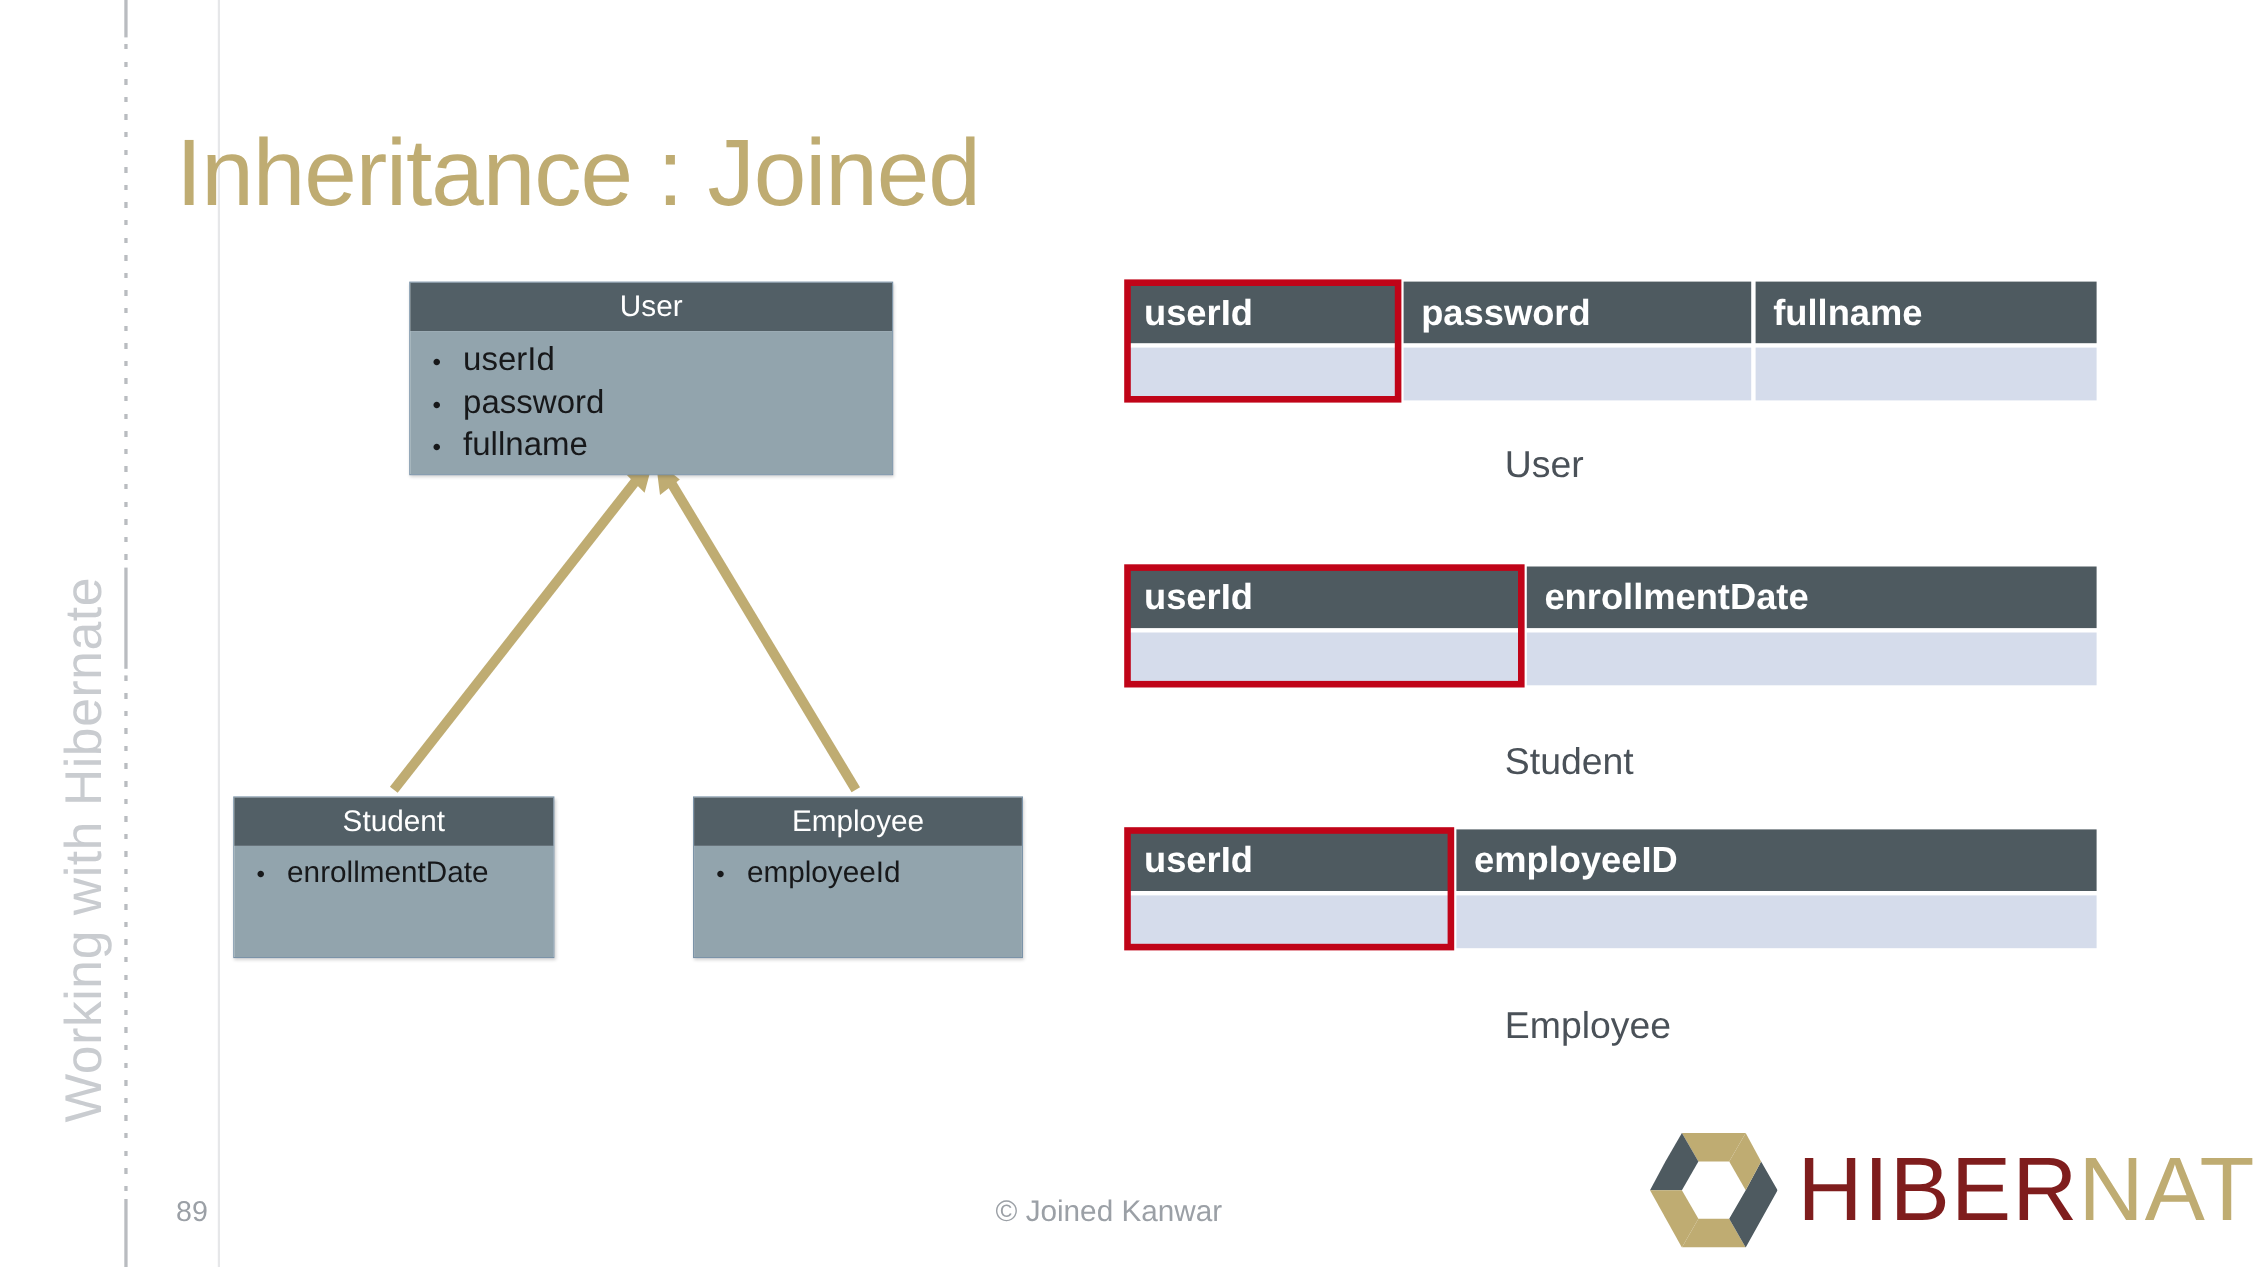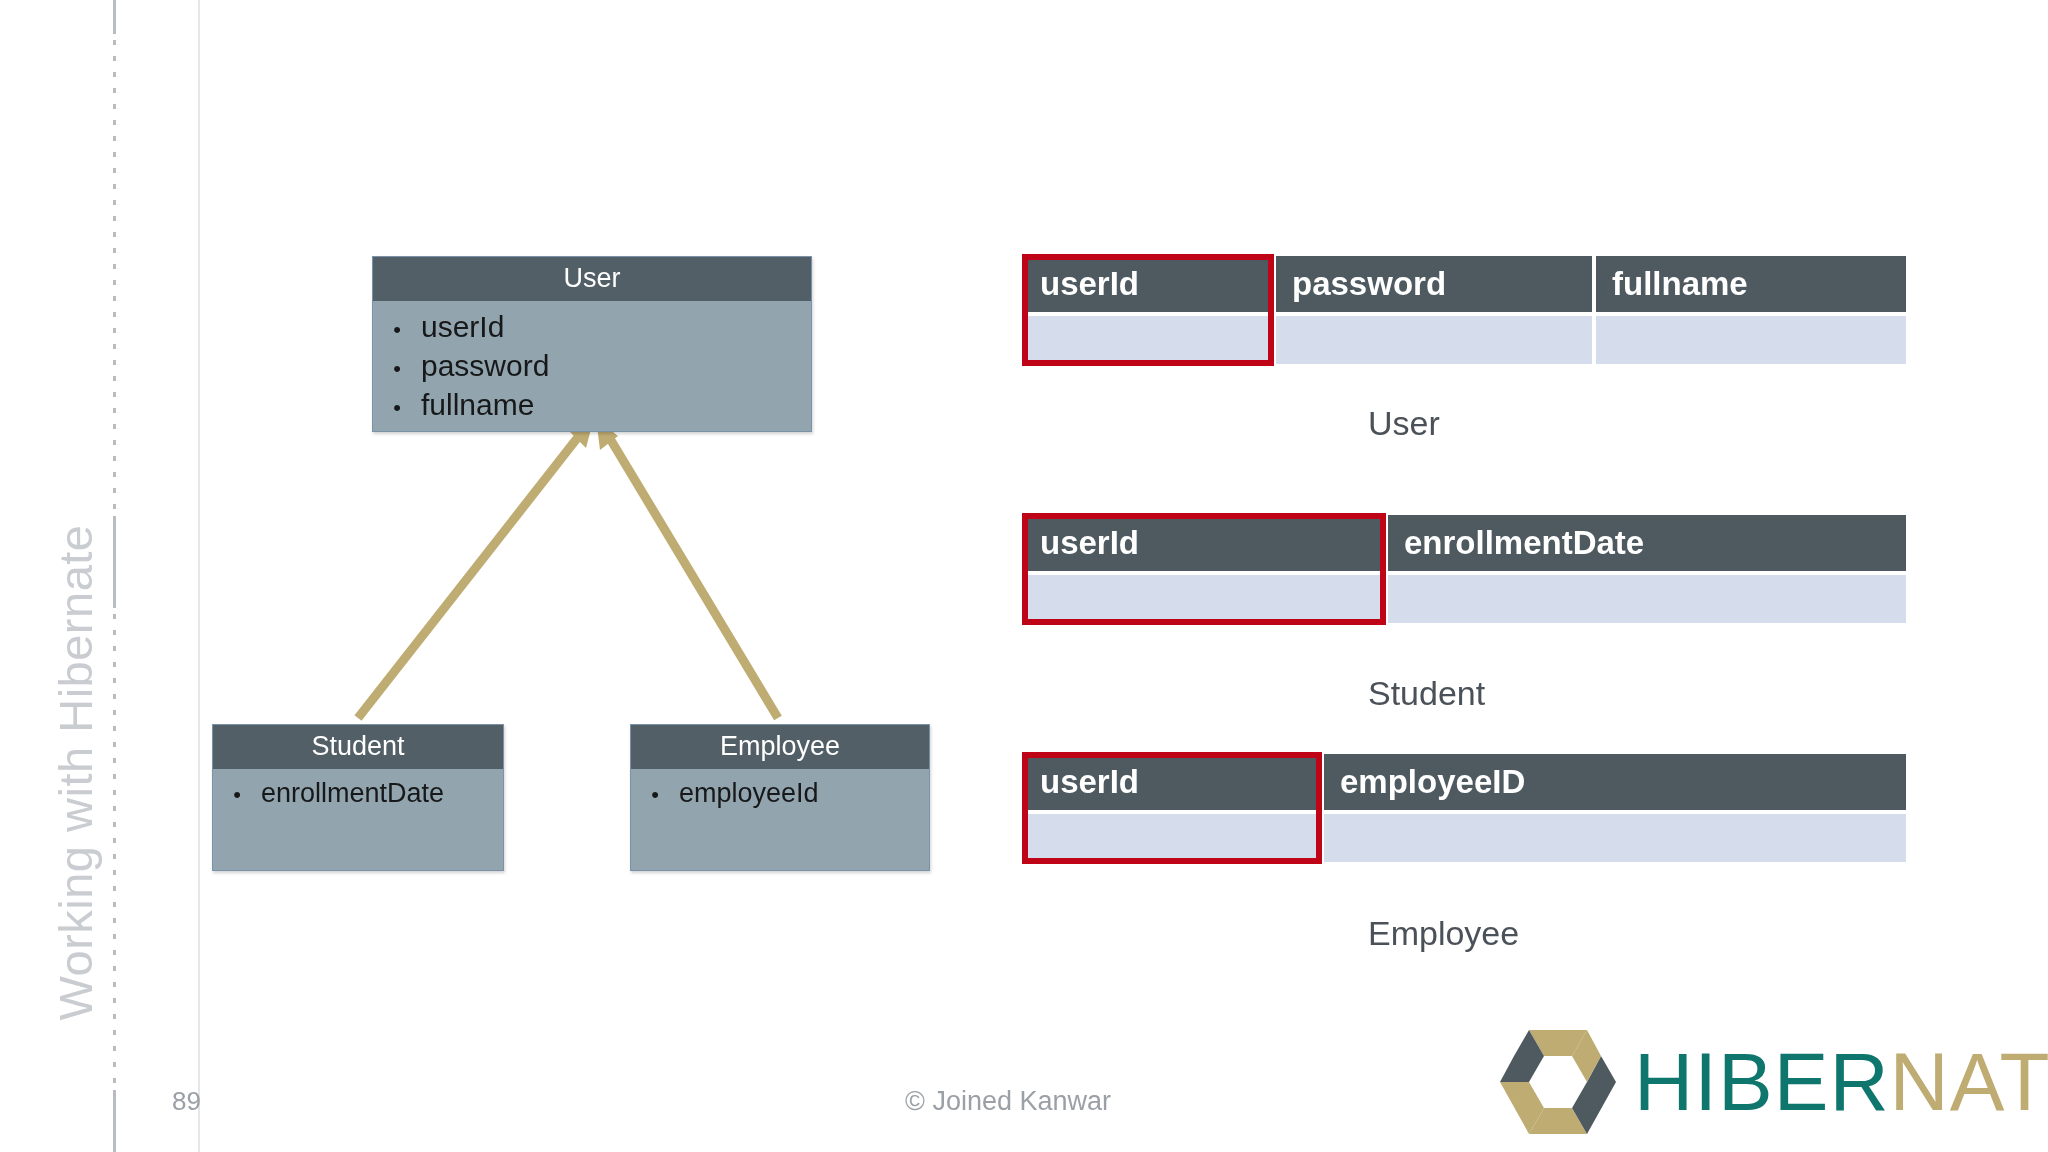--- a/index.html
+++ b/index.html
@@ -165,21 +165,20 @@
     white-space: nowrap;
   }
 
   
   .page-num {
     position: absolute;
     left: 160px;
     top: 1086px;
     font-size: 26px;
     color: #9ba0a6;
-    margin-left: 12px;
   }
   .copyright {
     position: absolute;
     left: 905px;
     top: 1086px;
     font-size: 27px;
     color: #9ba0a6;
     white-space: nowrap;
   }
 
@@ -191,37 +190,38 @@
     display: flex;
     align-items: center;
   }
   .logo-word {
     font-size: 82px;
     letter-spacing: 1px;
     line-height: 1;
     margin-left: 18px;
     white-space: nowrap;
   }
-  .logo-hiber { color: #0f766e; }
+  .logo-hiber { color: #7f1d1d; }
   .logo-nate  { color: #bfac72; }
 </style>
 </head>
 <body>
 
 <div id="slide">
 
   <div class="rail-solid" style="top:0px;height:34px;"></div>
   <div class="rail-dash" style="top:40px;height:470px;"></div>
   <div class="rail-solid" style="top:516px;height:92px;"></div>
   <div class="rail-dash" style="top:614px;height:470px;"></div>
   <div class="rail-solid" style="top:1090px;height:62px;"></div>
   <div class="rail-vline"></div>
 
   <div class="side-title">Working with Hibernate</div>
 
+  <div class="slide-title">Inheritance : Joined</div>
 
   <svg class="arrows" viewBox="0 0 2048 1152" xmlns="http://www.w3.org/2000/svg">
 
     <line x1="358" y1="718" x2="582" y2="432" stroke="#bfac72" stroke-width="9"></line>
     <polygon points="594,418 570,432 586,448" fill="#bfac72"></polygon>
 
     <line x1="778" y1="718" x2="606" y2="432" stroke="#bfac72" stroke-width="9"></line>
     <polygon points="596,418 618,436 600,450" fill="#bfac72"></polygon>
   </svg>
 

